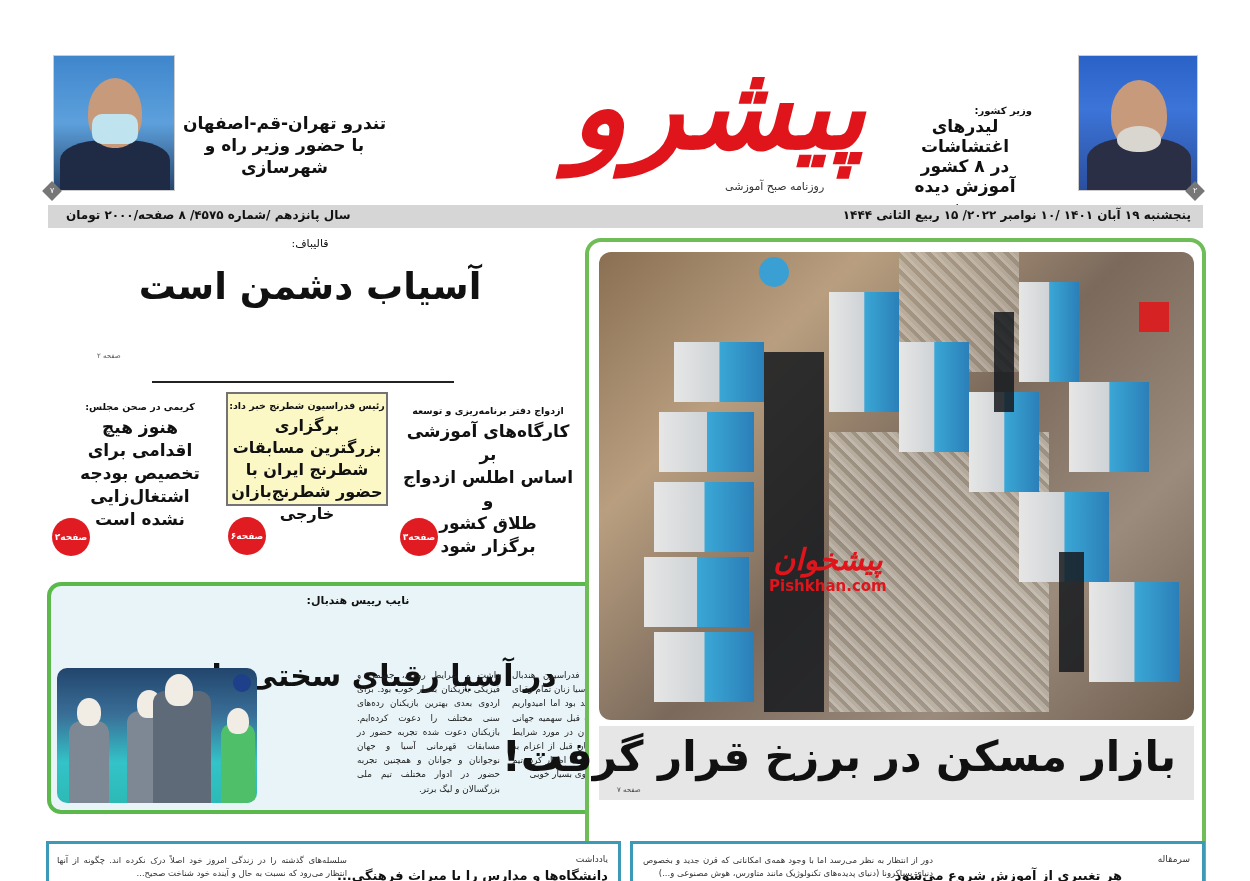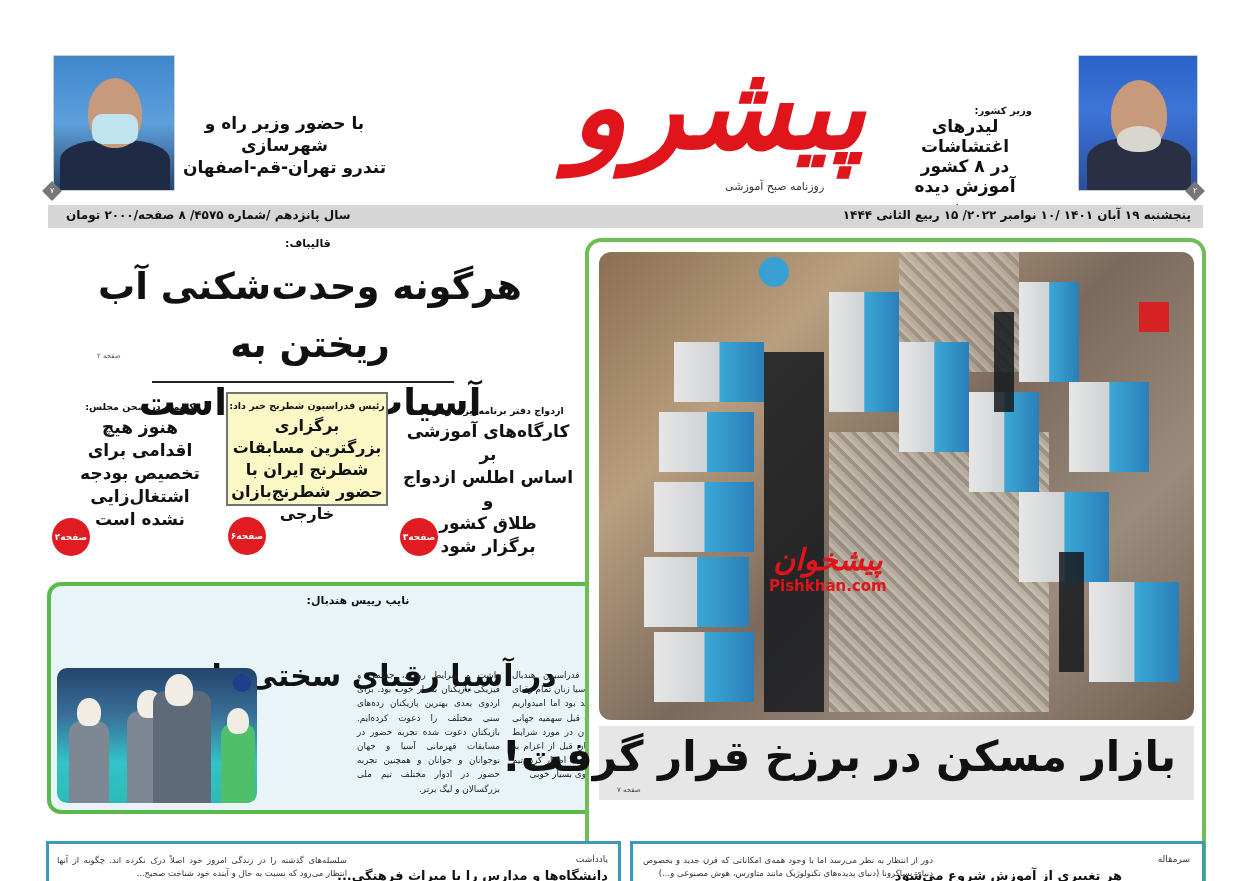--- a/index.html
+++ b/index.html
@@ -28,21 +28,21 @@
   .logo { position: absolute; left: 530px; top: 12px; width: 250px; height: 185px; }
   .logo-text { position: absolute; left: 40px; top: 10px; font-family: "DejaVu Serif", serif; font-size: 118px;
     color: #e0141b; font-weight: bold; font-style: italic; line-height: 170px; }
   .logo-sub { position: absolute; left: 195px; top: 168px; font-size: 11px; color: #333; white-space: nowrap; }
 
   .dateline { position: absolute; left: 48px; top: 205px; width: 1155px; height: 23px; background: #d6d6d6; }
   .dateline .d-right { position: absolute; right: 12px; top: 3px; font-size: 12px; font-weight: bold; }
   .dateline .d-left { position: absolute; left: 18px; top: 3px; font-size: 12px; font-weight: bold; }
 
   
-  .qalibaf-kicker { position: absolute; left: 285px; top: 237px; width: 50px; text-align: left; font-size: 11px; font-weight: bold; }
+  .qalibaf-kicker { position: absolute; left: 285px; top: 237px; width: 50px; text-align: center; font-size: 11px; font-weight: normal; }
   .qalibaf-head { position: absolute; left: 50px; top: 258px; width: 520px; text-align: center;
     font-size: 37px; font-weight: bold; line-height: 58px; }
   .page-ref-small { position: absolute; font-size: 7px; color: #555; }
   .rule { position: absolute; left: 152px; top: 381px; width: 302px; height: 2px; background: #222; }
 
   .sub-story { position: absolute; text-align: center; }
   .sub-story .kicker { font-size: 9.5px; font-weight: bold; line-height: 13px; }
   .sub-story .headline { font-size: 17px; font-weight: bold; line-height: 23px; margin-top: 3px; }
   .chess-box { position: absolute; left: 226px; top: 392px; width: 162px; height: 114px; background: #fbf8c5;
     border: 2px solid #737373; }
@@ -97,39 +97,38 @@
   <div class="headline">در ۸ کشور آموزش دیده</div>
   <div class="headline">بودند</div>
 </div>
 
 <div class="logo">
   <div class="logo-text">پیشرو</div>
   <div class="logo-sub">روزنامه صبح آموزشی</div>
 </div>
 
 <div class="teaser-left">
+  <div class="headline">تندرو تهران-قم-اصفهان</div>
   <div class="headline">با حضور وزیر راه و شهرسازی</div>
-  <div class="headline">تندرو تهران-قم-اصفهان</div>
 </div>
 
 <div class="photo photo-left">
   <div class="suit" style="left:6px;width:110px;height:50px;background:#1f2a44;"></div>
   <div class="face" style="left:34px;top:22px;width:54px;height:70px;"></div>
   <div class="mask" style="left:38px;top:58px;width:46px;height:30px;"></div>
 </div>
 <div class="page-num-diamond" style="left:45px;top:184px;"><span>۷</span></div>
 
 <div class="dateline">
   <div class="d-right">پنجشنبه ۱۹ آبان ۱۴۰۱ /۱۰ نوامبر ۲۰۲۲/ ۱۵ ربیع الثانی ۱۴۴۴</div>
   <div class="d-left">سال پانزدهم /شماره ۴۵۷۵/ ۸ صفحه/۲۰۰۰ تومان</div>
 </div>
 
 <div class="qalibaf-kicker">قالیباف:</div>
 <div class="qalibaf-head">
-  <div>هرگونه وحدت‌شکنی آب ریختن به</div>
   <div>آسیاب دشمن است</div>
 </div>
 <div class="page-ref-small" style="left:97px;top:352px;">صفحه ۲</div>
 <div class="rule"></div>
 
 <div class="sub-story" style="left:398px;top:404px;width:180px;">
   <div class="kicker">ازدواج دفتر برنامه‌ریزی و توسعه</div>
   <div class="headline">
     <div>کارگاه‌های آموزشی بر</div>
     <div>اساس اطلس ازدواج و</div>

